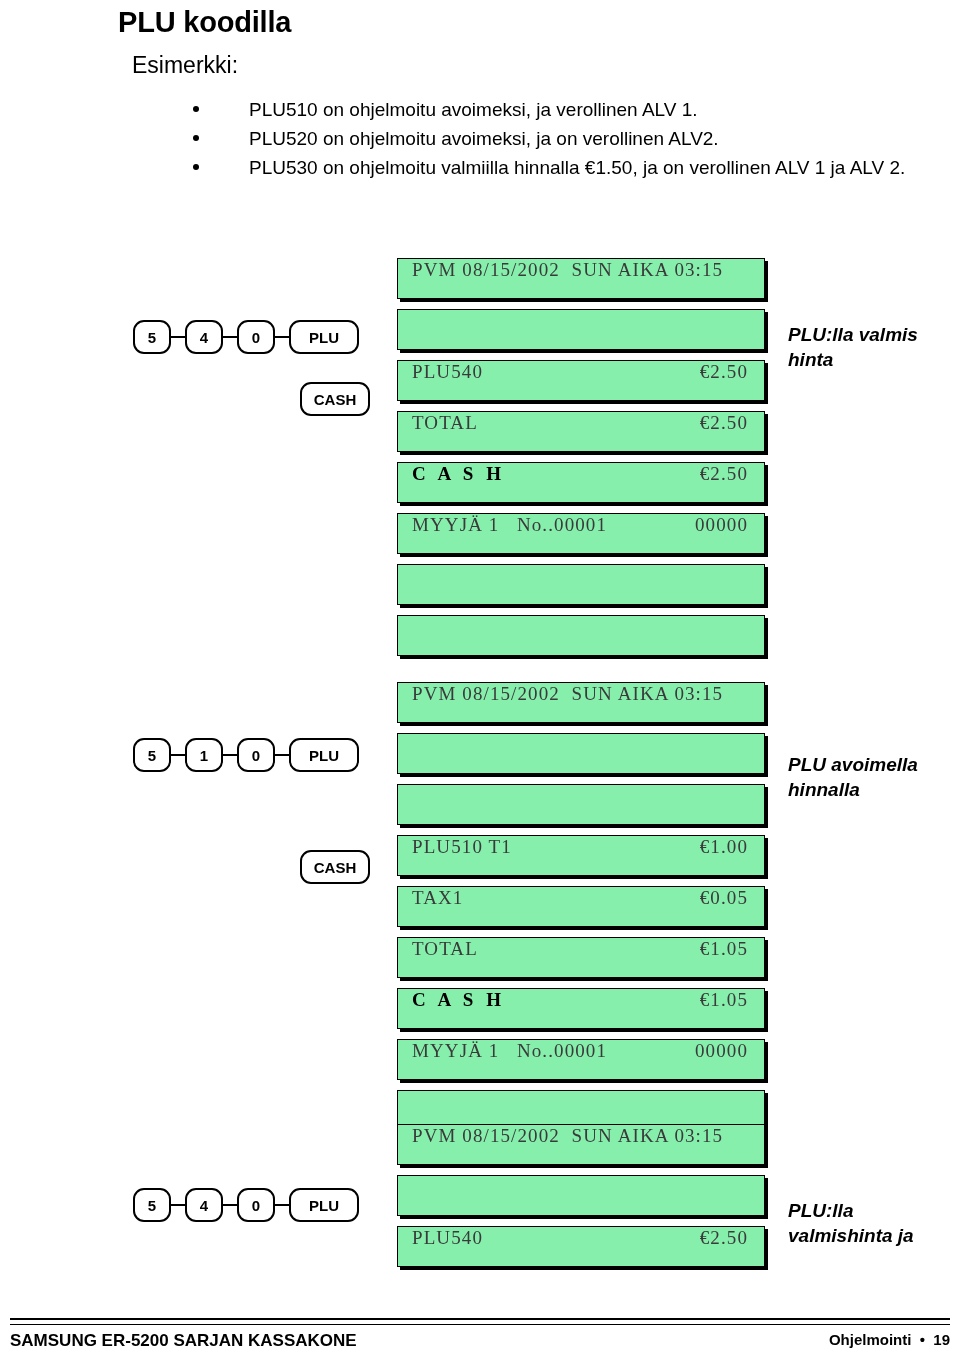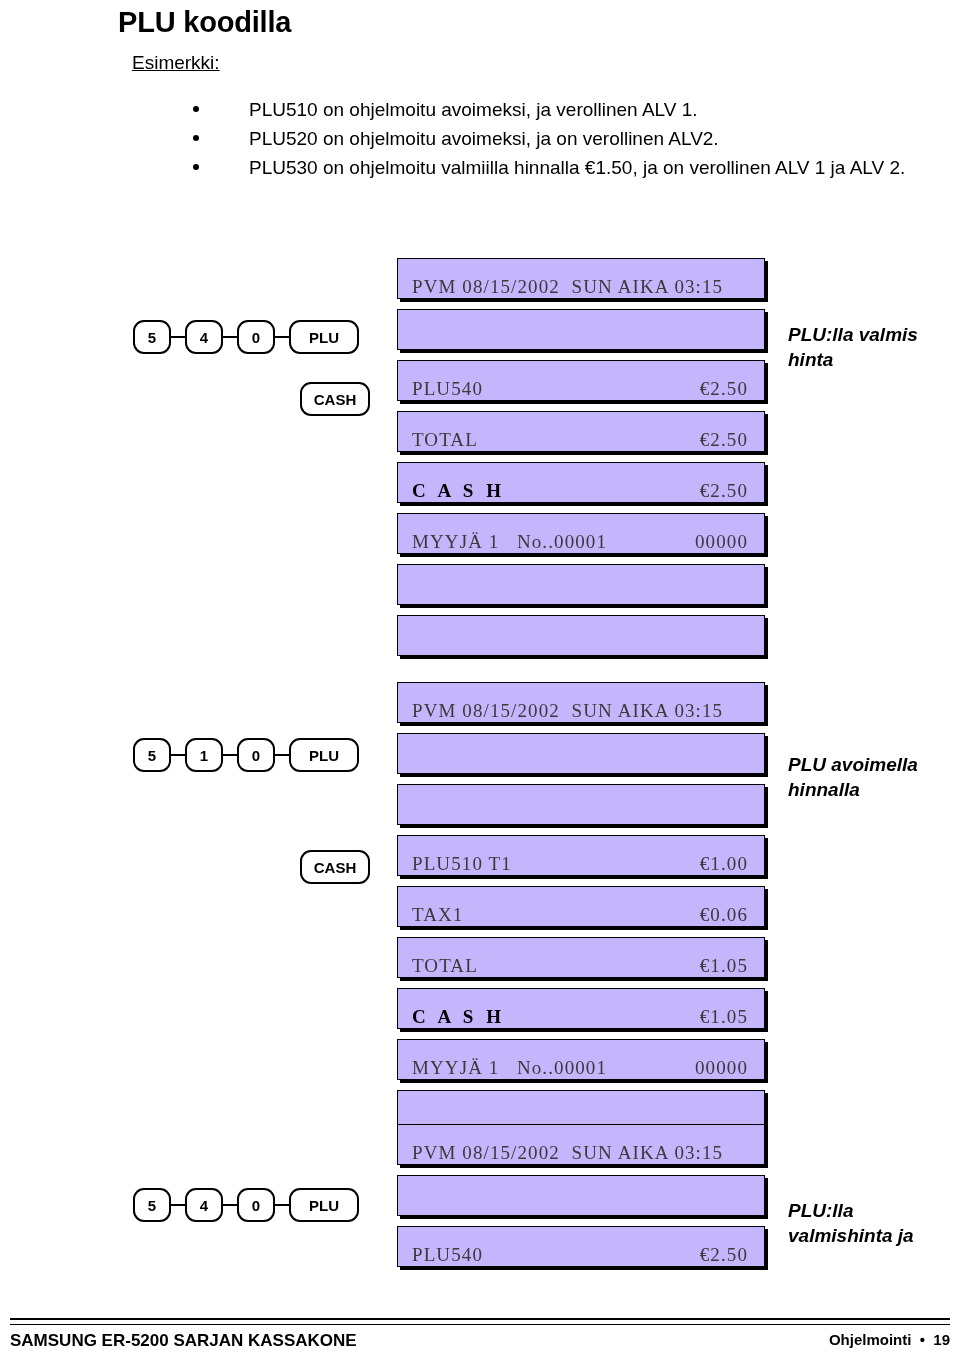--- a/index.html
+++ b/index.html
@@ -12,22 +12,21 @@
     overflow:hidden;
   }
 
   
   .page-title{
     position:absolute; left:118px; top:6px;
     font-size:29px; font-weight:bold; letter-spacing:-0.2px;
   }
   .intro-label{
     position:absolute; left:132px; top:52px;
-    font-size:19px;
-    text-decoration:underline;
+    font-size:23px;
   }
   .bullets{
     position:absolute; left:180px; top:82px; width:770px;
     margin:13px; padding:0; list-style:none;
   }
   .bullets li{
     position:relative;
     font-size:19px;
     line-height:29px;
     padding-left:56px;
@@ -56,25 +55,25 @@
   .key-link{
     width:14px; height:2.4px; background:#000; flex:0 0 auto;
   }
 
   
   .receipt{ position:absolute; left:397px; width:368px; }
   .rline{
     position:relative;
     height:41px;
     border:1.6px solid #000;
-    background:#c4b5fd;
+    background:#86efac;
     box-sizing:border-box;
     box-shadow:3px 3px 0 0 #000;
     margin-bottom:10px;
-    display:flex; align-items:flex-end;
+    display:flex; align-items:flex-start;
     padding:0 16px 0 14px;
     font-family:"Liberation Serif", serif;
     font-size:19px;
     letter-spacing:1.1px;
     color:#3a3a3a;
     white-space:pre;
   }
   .rline .rl{ flex:0 0 auto; }
   .rline .rr{ margin-left:auto; flex:0 0 auto; }
   .rline.bold .rl{ font-weight:bold; letter-spacing:4px; color:#000; }
@@ -153,21 +152,21 @@
       <div class="key">0</div>
       <div class="key-link"></div>
       <div class="key wide">PLU</div>
     </div>
     <div class="key wide" style="position: absolute; left: 300px; top: 850px;">CASH</div>
     <div class="receipt" style="top: 682px;">
       <div class="rline"><span class="rl">PVM 08/15/2002  SUN AIKA 03:15</span><span class="rr"></span></div>
       <div class="rline empty"><span class="rl"></span><span class="rr"></span></div>
       <div class="rline empty"><span class="rl"></span><span class="rr"></span></div>
       <div class="rline"><span class="rl">PLU510 T1</span><span class="rr">€1.00</span></div>
-      <div class="rline"><span class="rl">TAX1</span><span class="rr">€0.06</span></div>
+      <div class="rline"><span class="rl">TAX1</span><span class="rr">€0.05</span></div>
       <div class="rline"><span class="rl">TOTAL</span><span class="rr">€1.05</span></div>
       <div class="rline bold"><span class="rl">C A S H</span><span class="rr">€1.05</span></div>
       <div class="rline"><span class="rl">MYYJÄ 1   No..00001</span><span class="rr">00000</span></div>
       <div class="rline empty"><span class="rl"></span><span class="rr"></span></div>
     </div>
     <div class="annot" style="top: 752px; font-style: italic;">
       <div>PLU avoimella</div>
       <div>hinnalla</div>
     </div>
     <div class="keypad" style="left: 133px; top: 1188px;">

